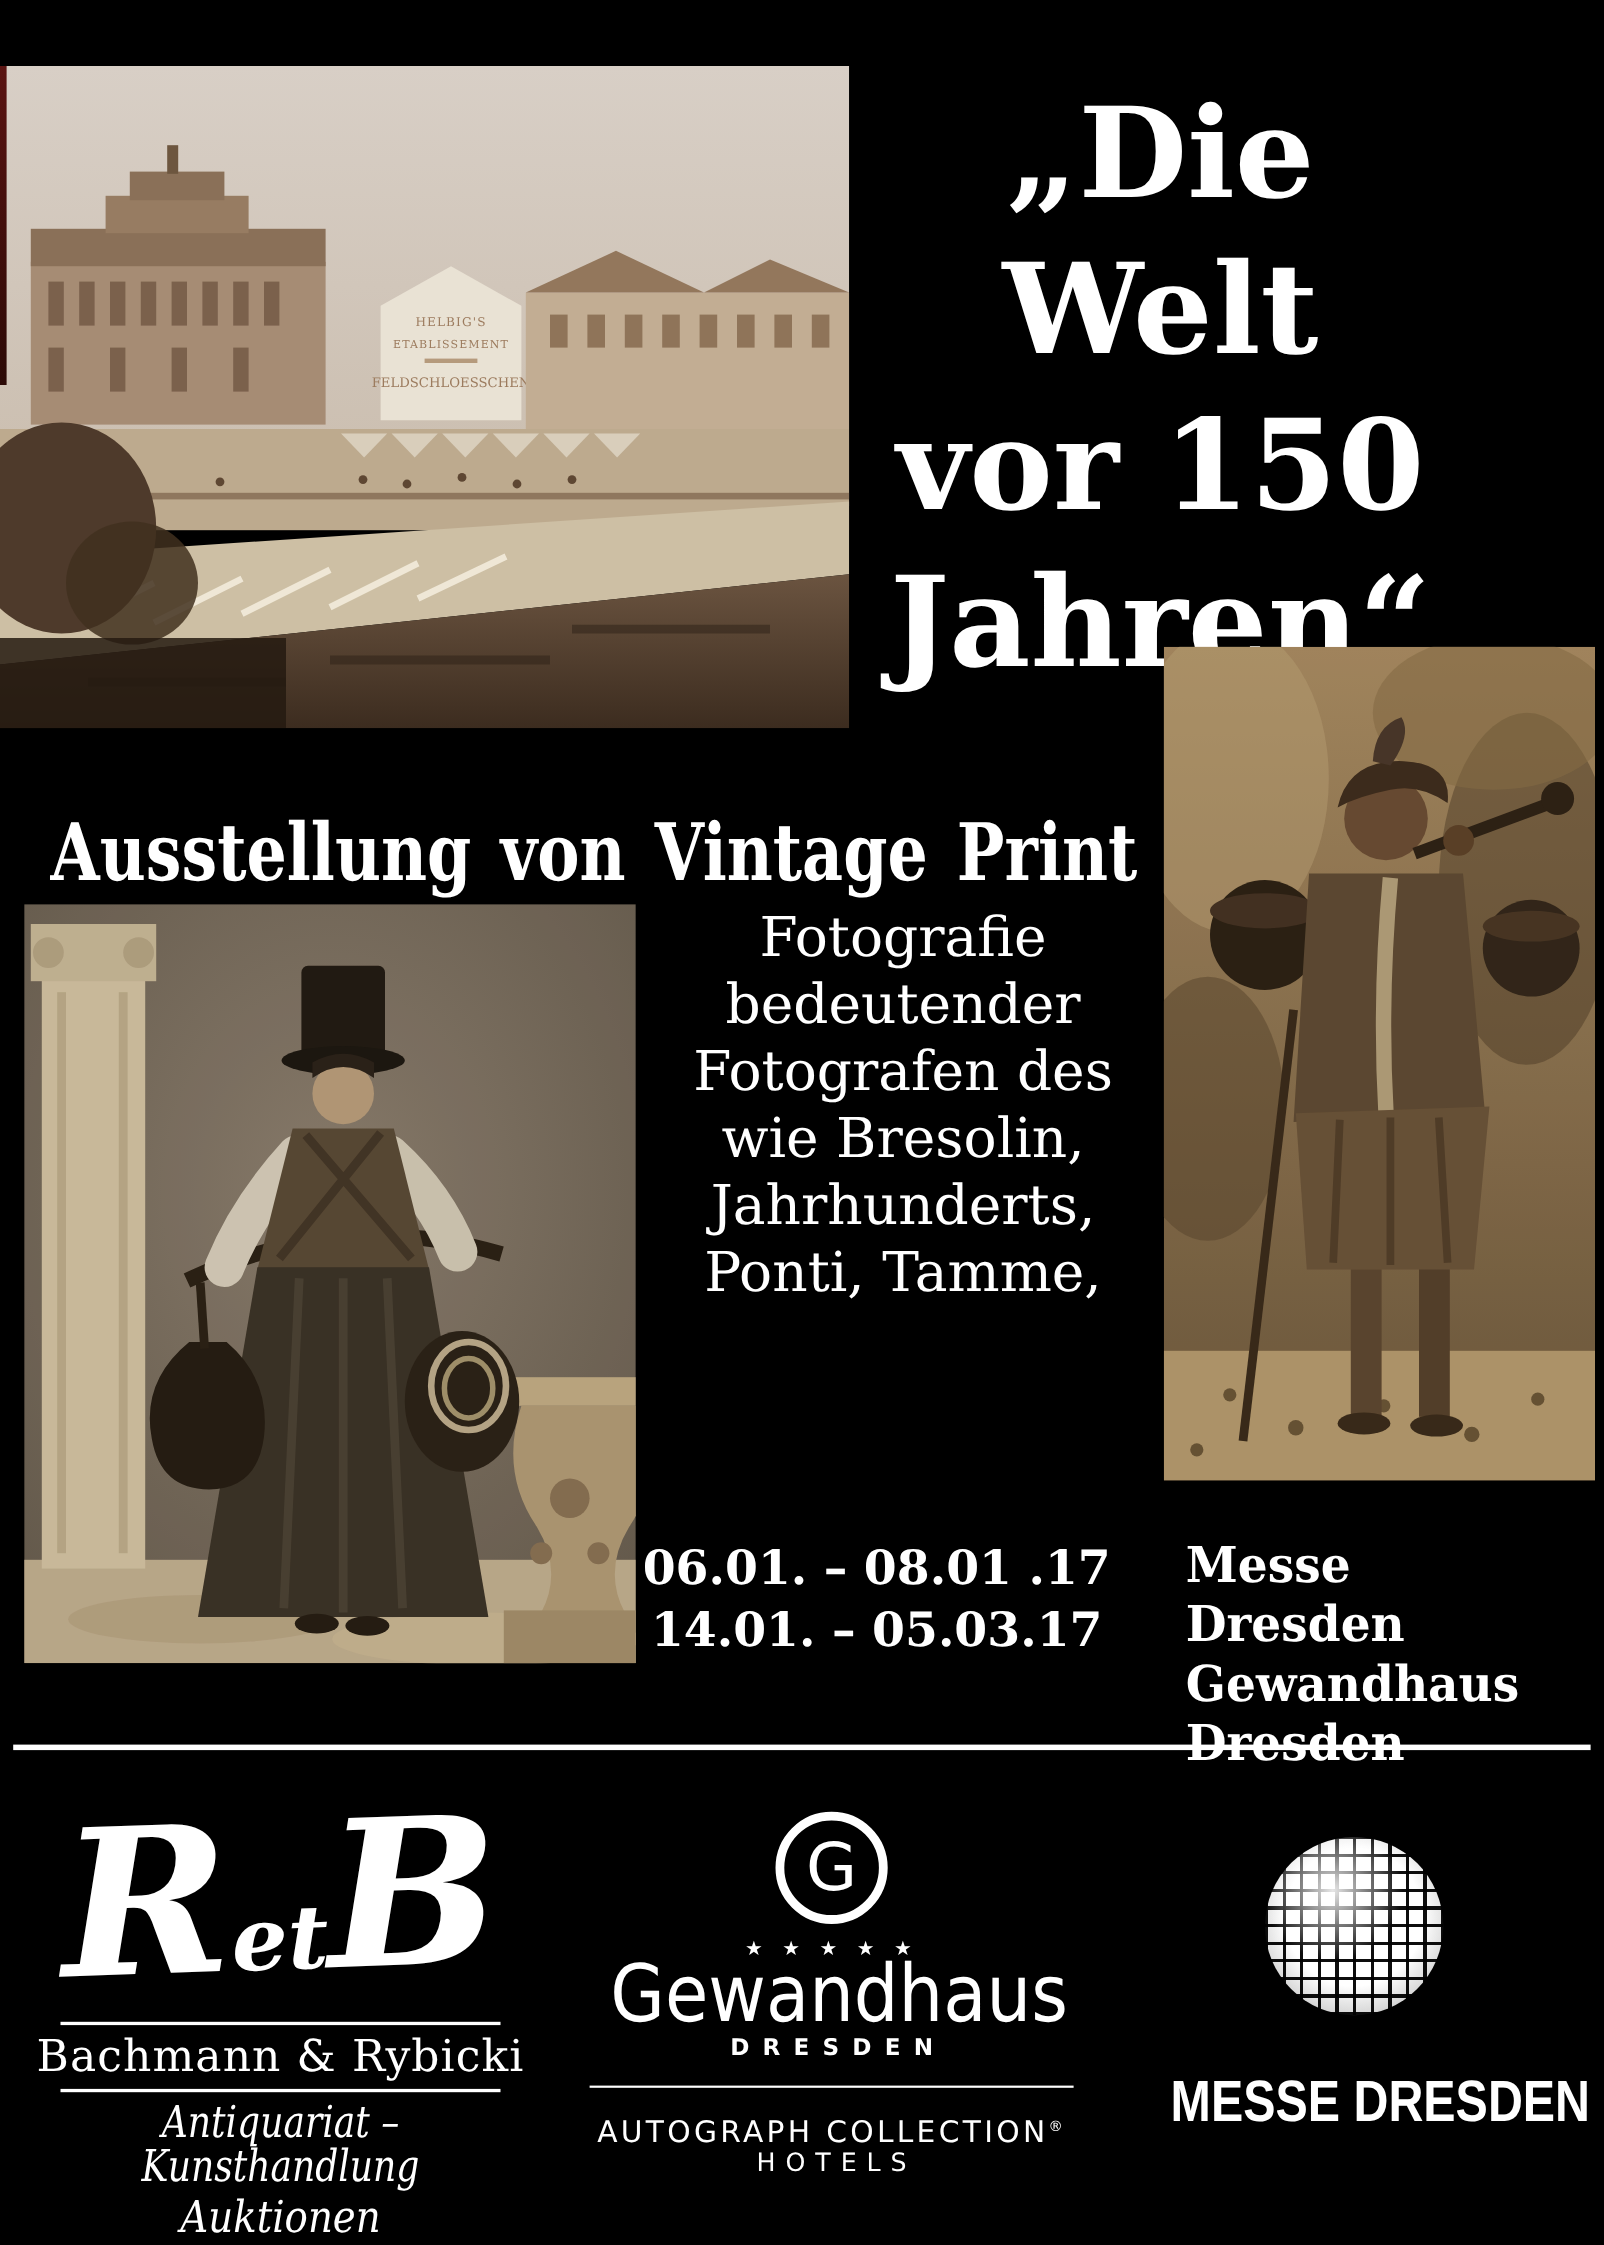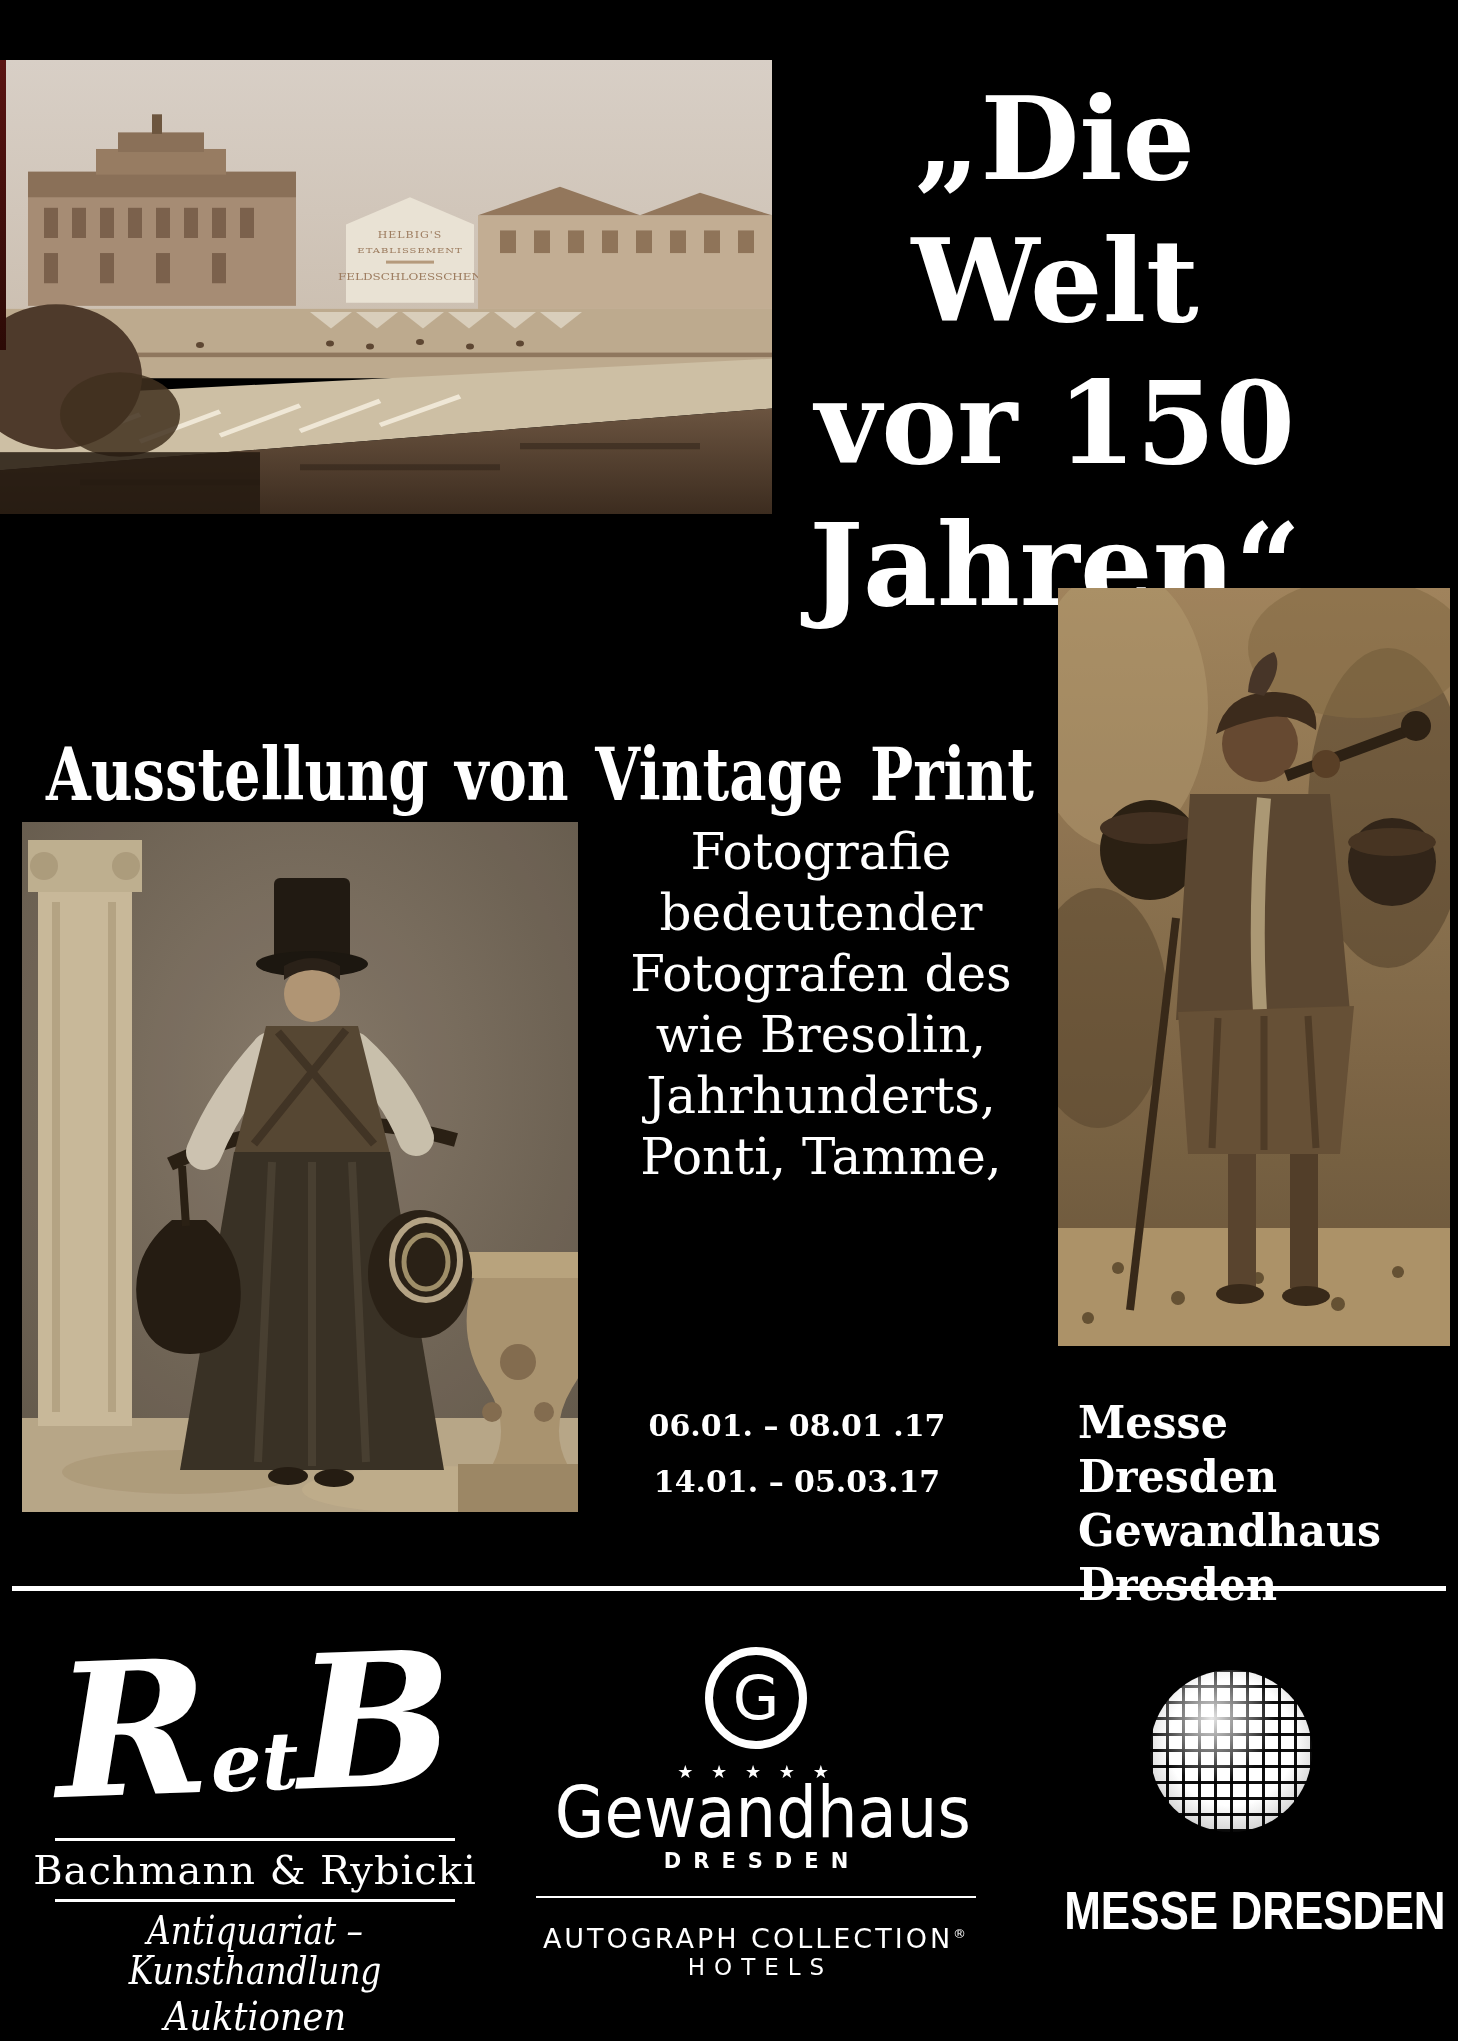--- a/index.html
+++ b/index.html
@@ -3,34 +3,34 @@
 <meta charset="utf-8">
 <style>
   html,body{margin:0;padding:0;background:#000;}
   .poster{position:relative;width:1458px;height:2041px;background:#000;overflow:hidden;
           font-family:"DejaVu Serif",serif;color:#fff;}
   .abs{position:absolute;}
 
   
   .photo{position:absolute;display:block;}
   .photo svg{display:block;width:100%;height:100%;}
-  .top-photo{left:0;top:60px;width:772px;height:454px;}
+  .top-photo{left:0;top:60px;width:772px;height:602px;}
   .left-photo{left:22px;top:822px;width:556px;height:690px;}
   .right-photo{left:1058px;top:588px;width:392px;height:758px;}
   .red-edge{left:0;top:60px;width:6px;height:290px;background:linear-gradient(#5a1412,#2c0a06);}
 
   
   .title{left:772px;top:68px;width:566px;text-align:center;font-weight:bold;
          font-size:114px;line-height:142px;letter-spacing:0;}
   .heading{left:46px;top:732px;font-weight:bold;font-size:72px;line-height:86px;
            white-space:nowrap;word-spacing:8px;transform:scaleX(.8);transform-origin:left center;}
   .description{left:571px;top:822px;width:500px;text-align:center;font-weight:normal;
                font-size:50px;line-height:61px;}
   .dates{left:557px;top:1398px;width:480px;text-align:center;font-weight:bold;
-         font-size:30px;line-height:56px;white-space:nowrap;}
+         font-size:43px;line-height:56px;white-space:nowrap;}
   .venue{left:1078px;top:1396px;font-weight:bold;font-size:45px;line-height:54px;
          transform:scaleX(.95);transform-origin:left center;}
 
   .divider{left:12px;top:1586px;width:1434px;height:5px;background:#fff;}
 
   
   .fcol{position:absolute;text-align:center;}
   .retb{left:30px;top:1640px;width:450px;}
   .monogram{font-style:italic;font-weight:bold;line-height:170px;height:190px;
             transform:rotate(-2deg);}

